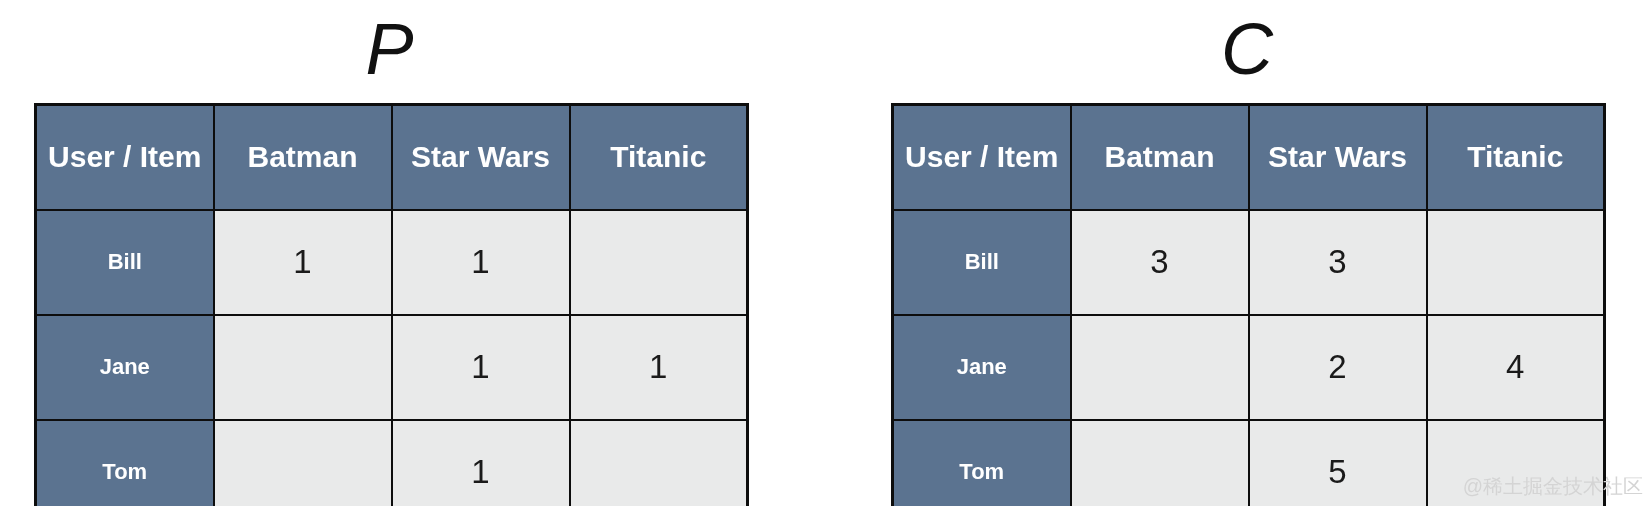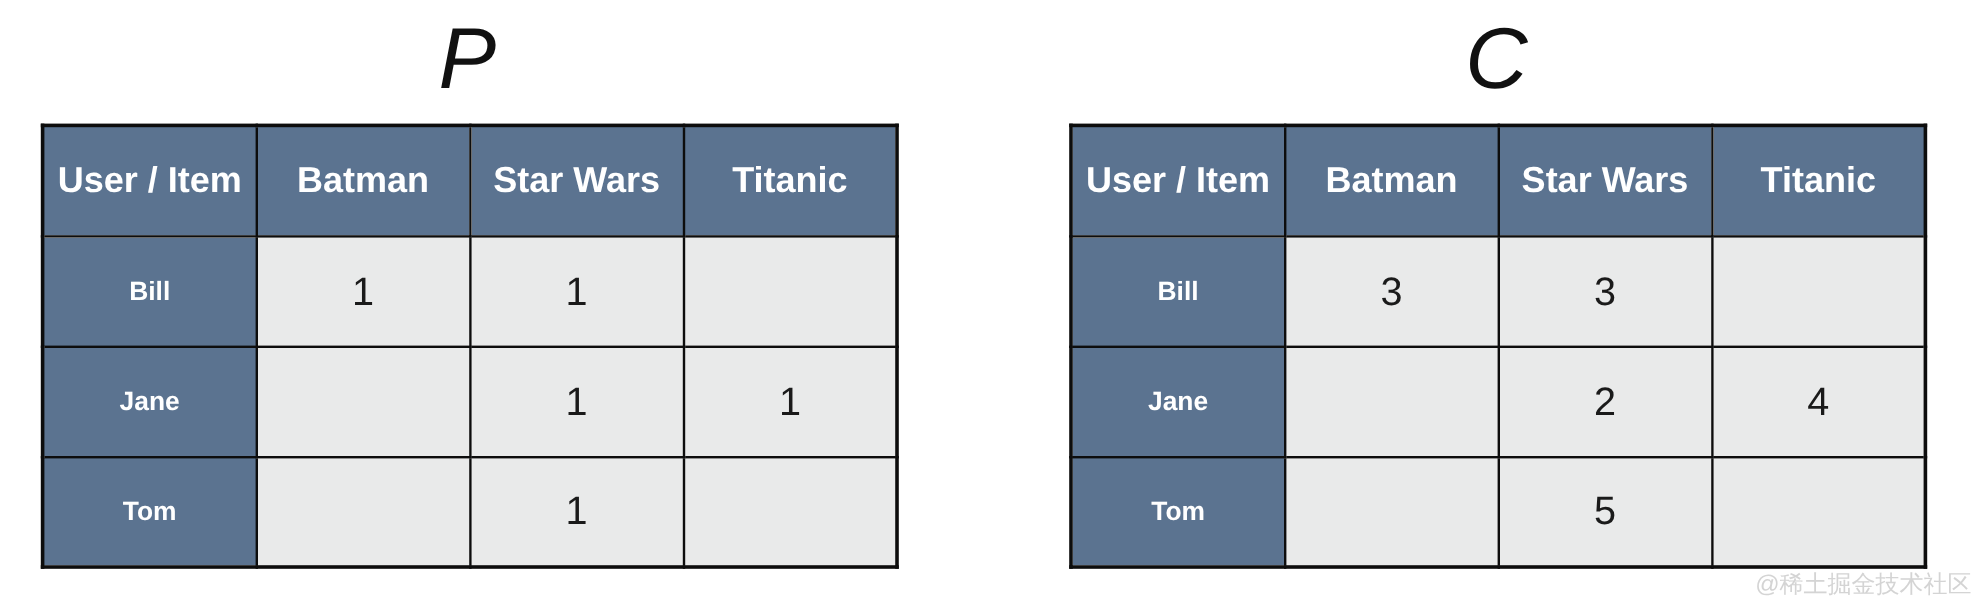--- a/index.html
+++ b/index.html
@@ -40,21 +40,21 @@
     top:103px;
     border-collapse:collapse;
     table-layout:fixed;
     border:3px solid var(--border);
   }
   #table-p{left:34px;width:713px;}
   #table-c{left:891px;width:714px;}
   .matrix-table td{
     border:2px solid var(--border);
     width:178px;
-    height:92px;
+    height:105px;
     text-align:center;
     vertical-align:middle;
     overflow:hidden;
   }
   .matrix-table td.hdr{
     background:var(--header-bg);
     color:var(--header-text);
     font-weight:bold;
     font-size:30px;
   }

